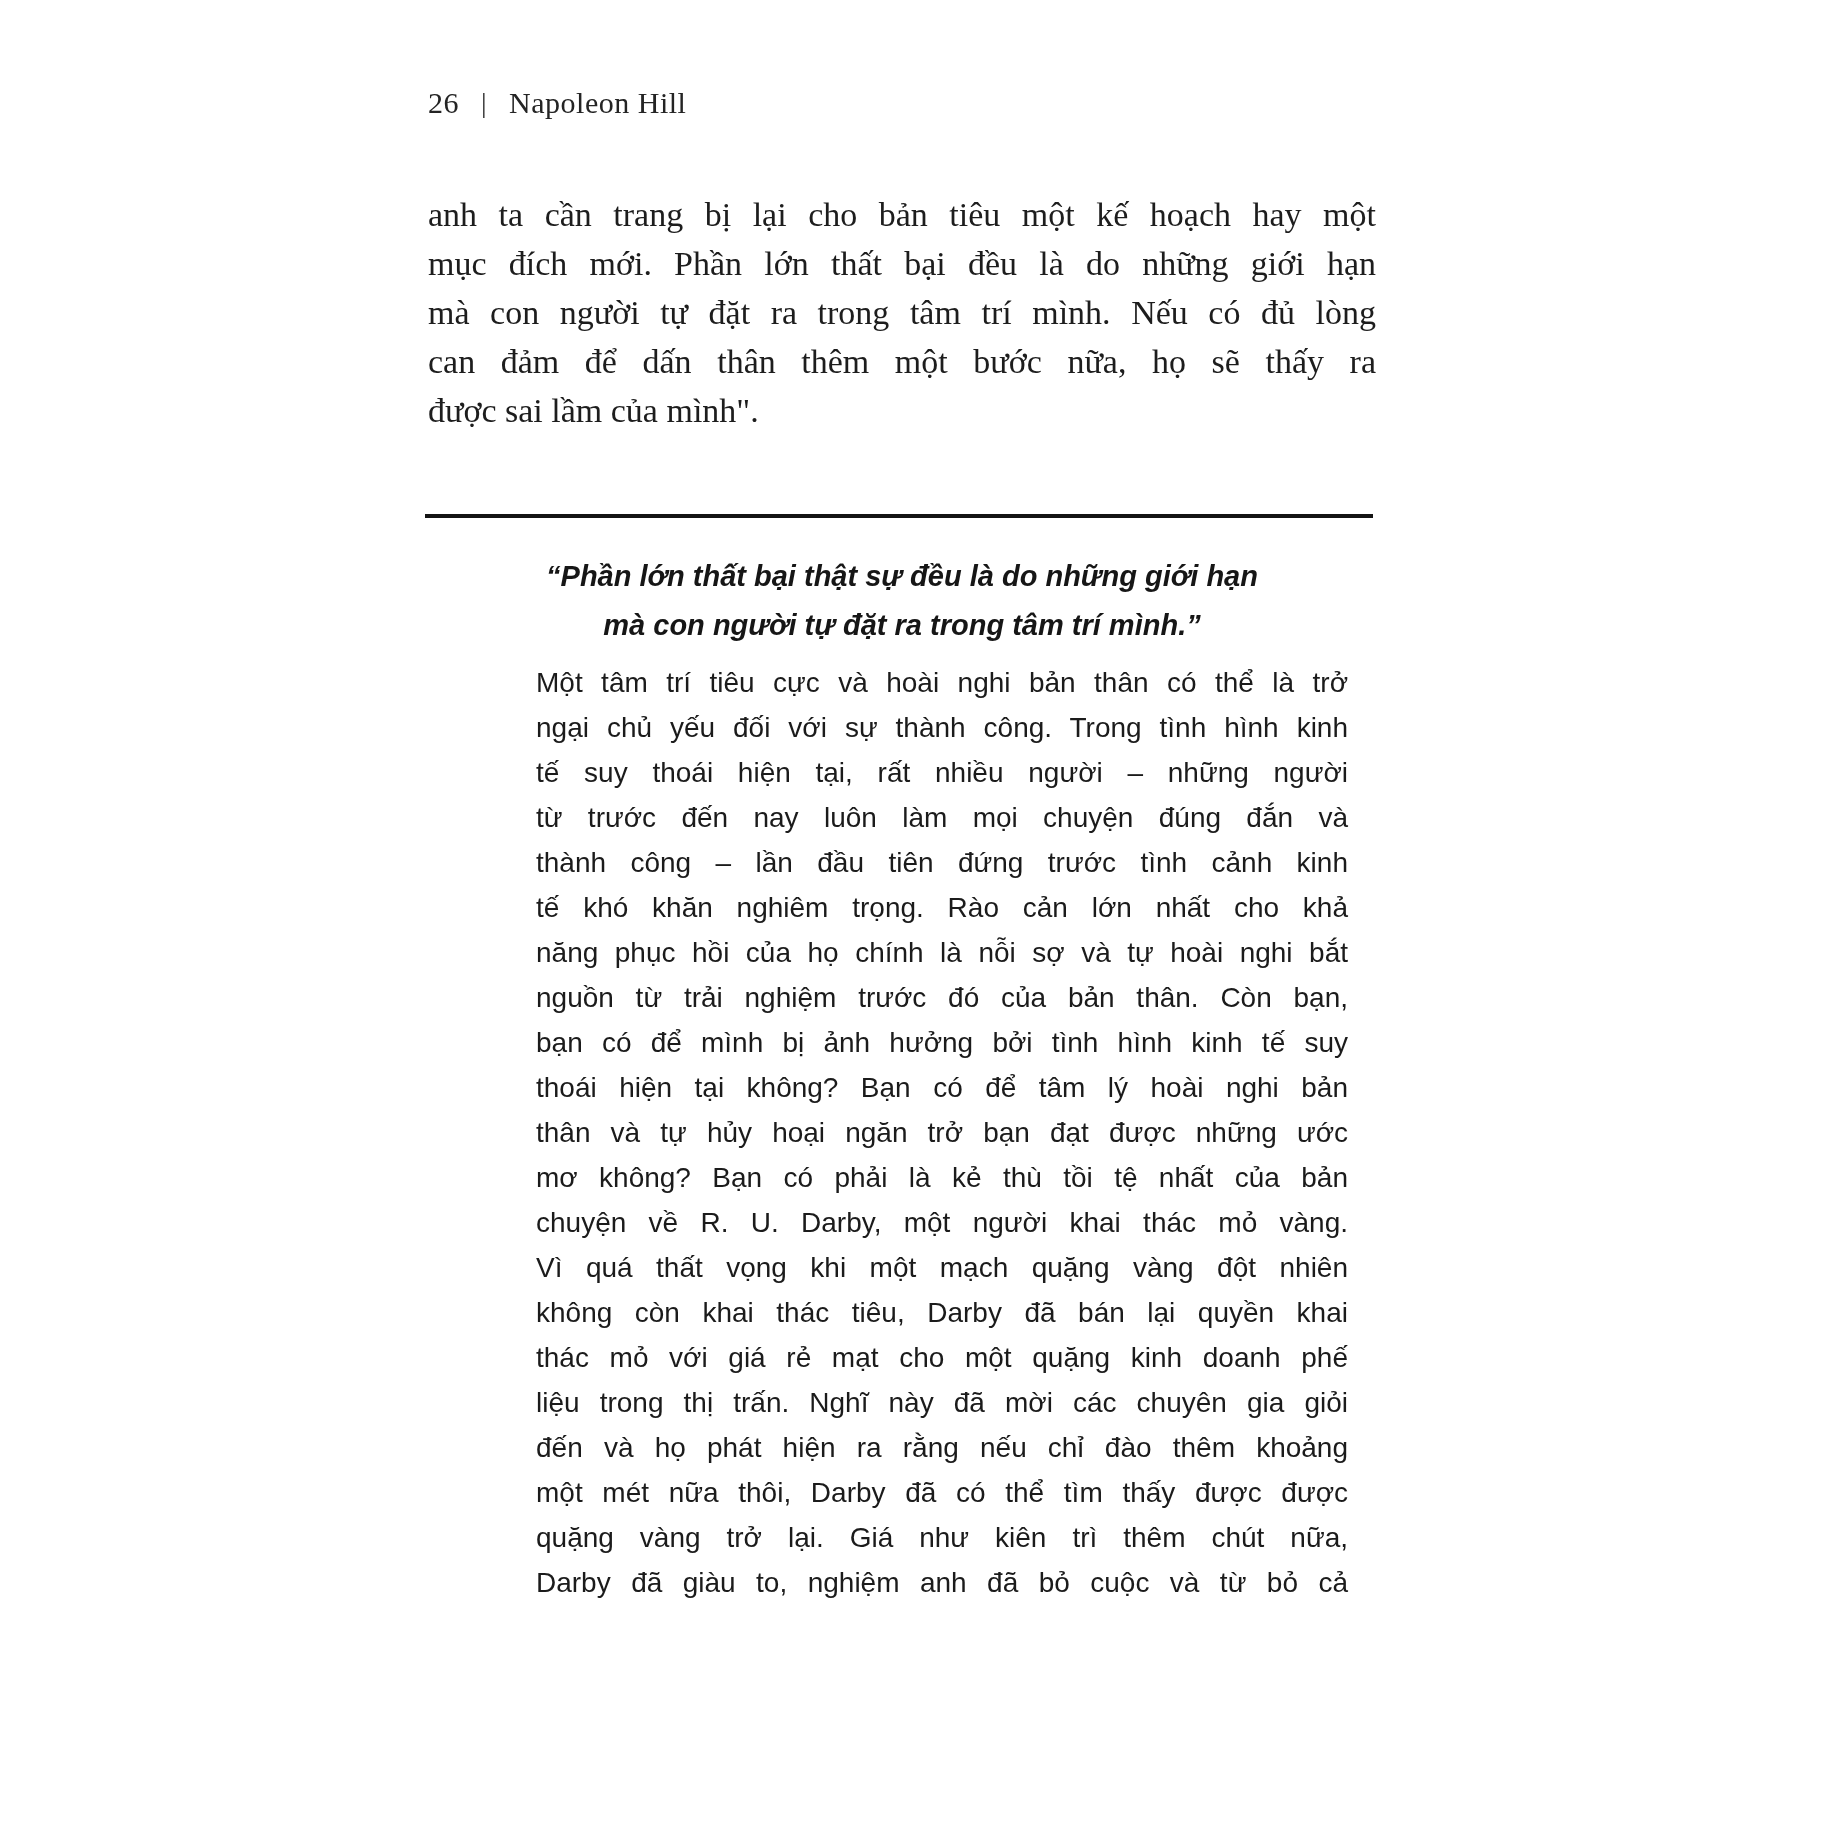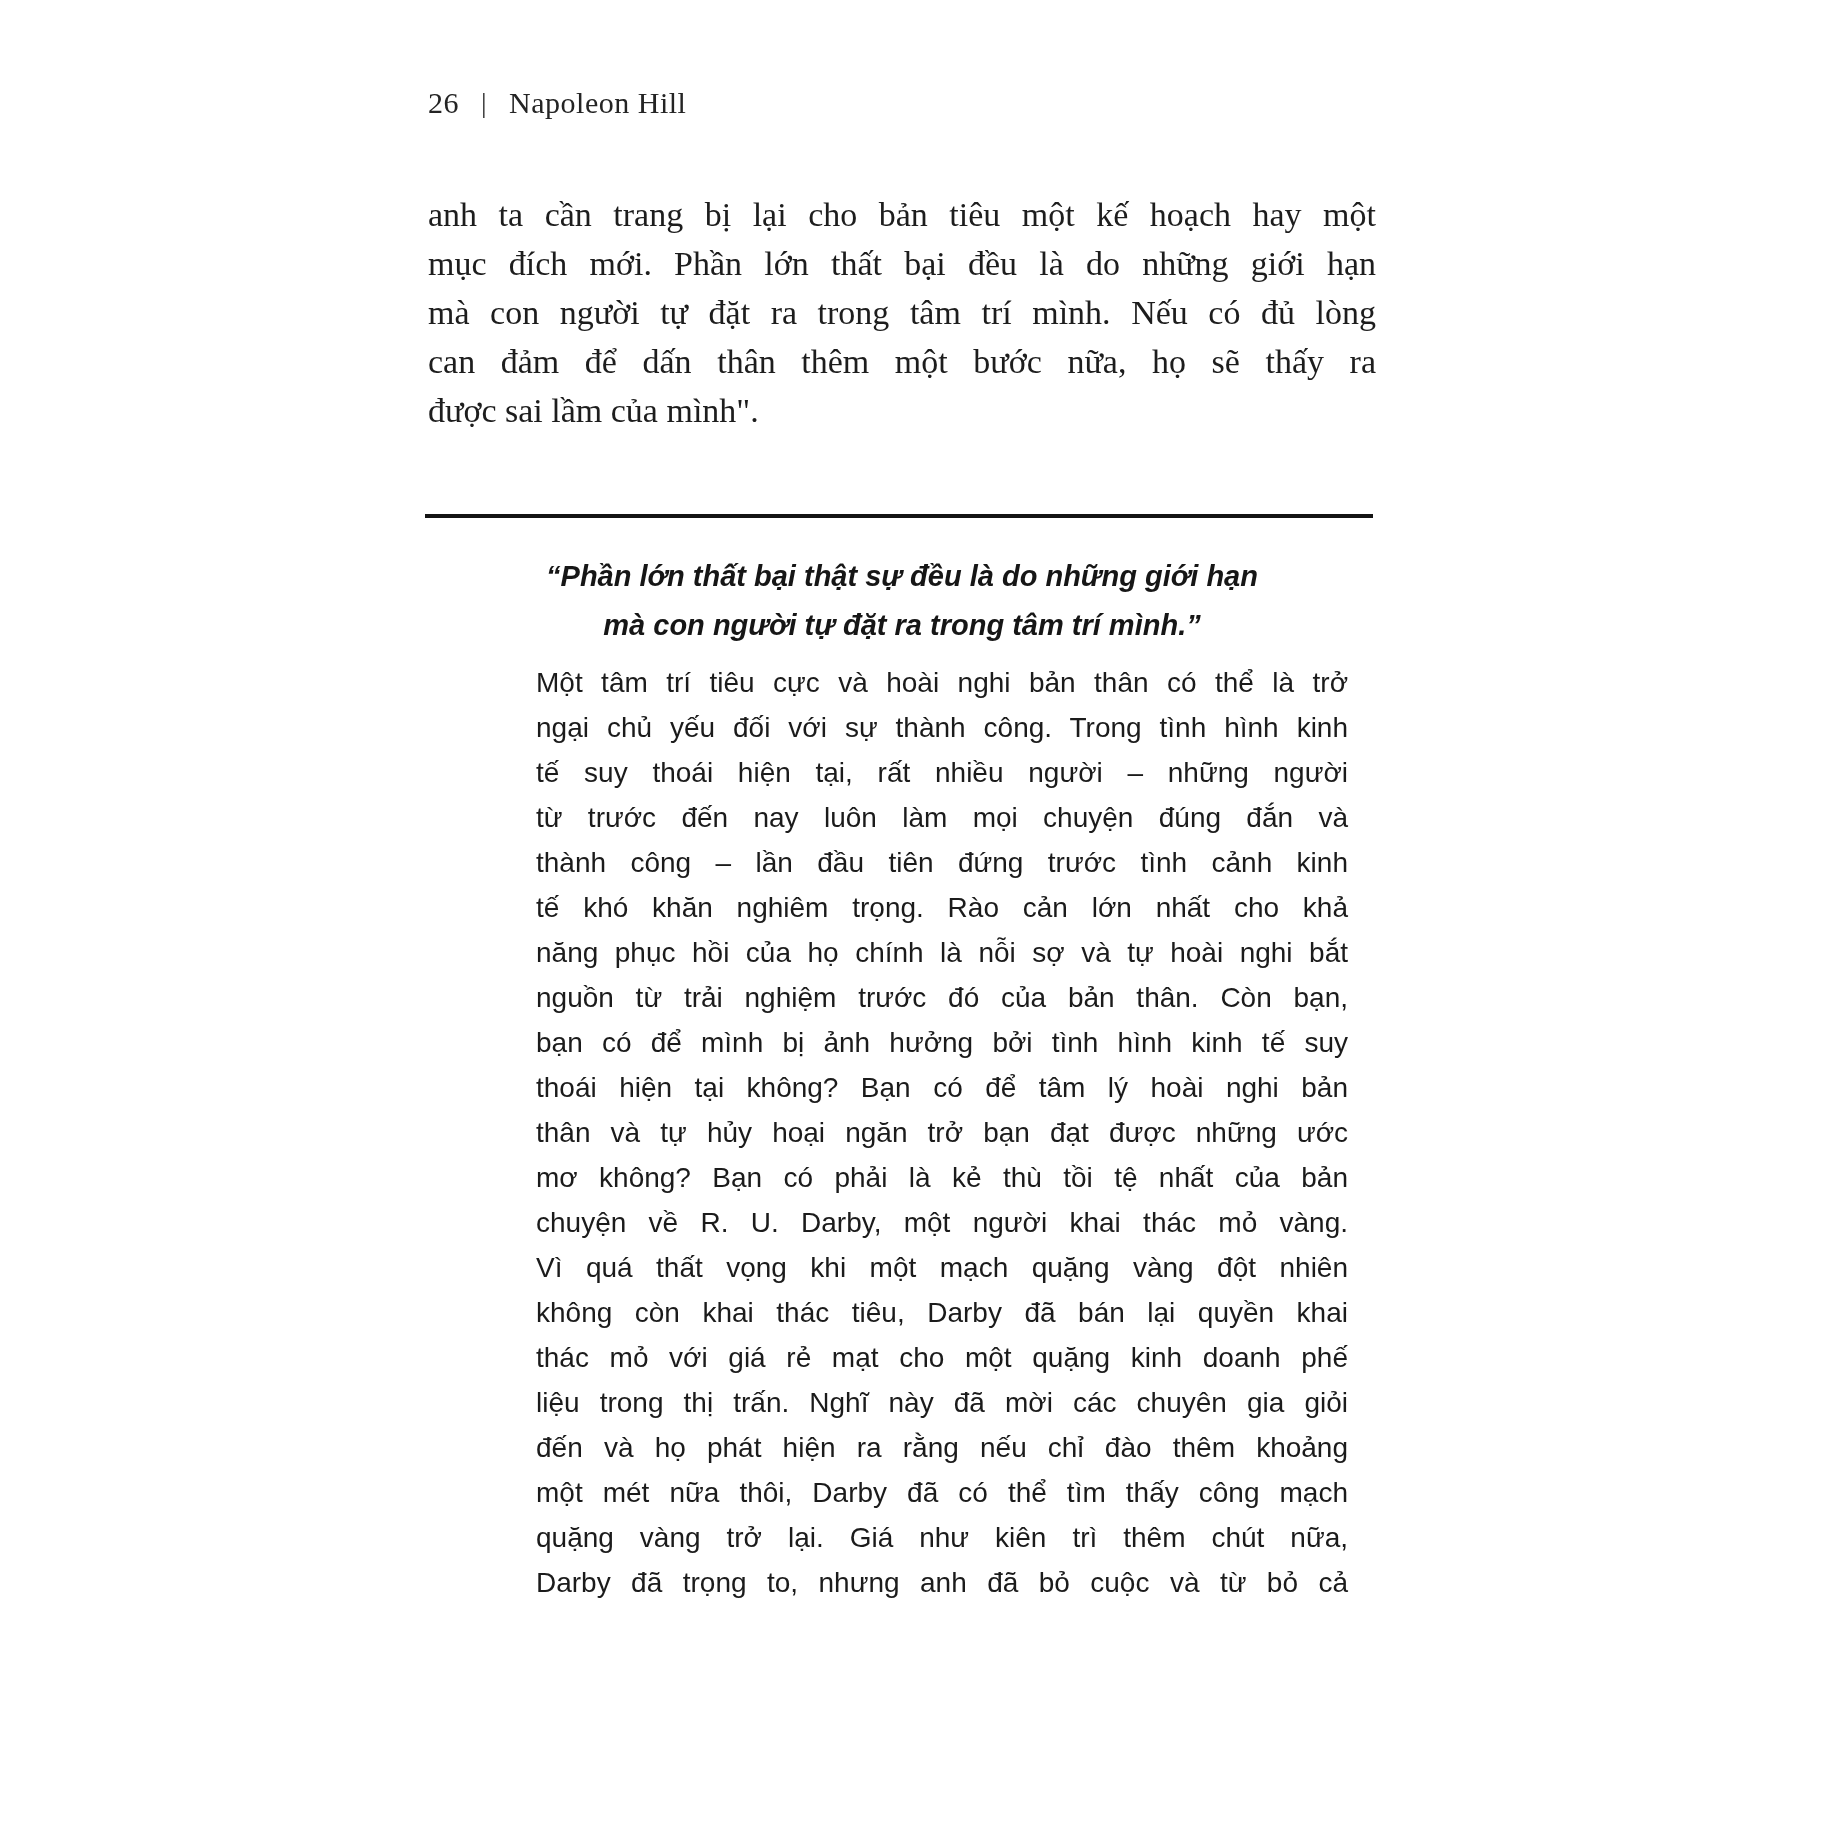--- a/index.html
+++ b/index.html
@@ -137,18 +137,18 @@
       <div class="jline"><span>bạn có để mình bị ảnh hưởng bởi tình hình kinh tế suy</span></div>
       <div class="jline"><span>thoái hiện tại không? Bạn có để tâm lý hoài nghi bản</span></div>
       <div class="jline"><span>thân và tự hủy hoại ngăn trở bạn đạt được những ước</span></div>
       <div class="jline"><span>mơ không? Bạn có phải là kẻ thù tồi tệ nhất của bản</span></div>
       <div class="jline"><span>chuyện về R. U. Darby, một người khai thác mỏ vàng.</span></div>
       <div class="jline"><span>Vì quá thất vọng khi một mạch quặng vàng đột nhiên</span></div>
       <div class="jline"><span>không còn khai thác tiêu, Darby đã bán lại quyền khai</span></div>
       <div class="jline"><span>thác mỏ với giá rẻ mạt cho một quặng kinh doanh phế</span></div>
       <div class="jline"><span>liệu trong thị trấn. Nghĩ này đã mời các chuyên gia giỏi</span></div>
       <div class="jline"><span>đến và họ phát hiện ra rằng nếu chỉ đào thêm khoảng</span></div>
-      <div class="jline"><span>một mét nữa thôi, Darby đã có thể tìm thấy công mạch</span></div>
+      <div class="jline"><span>một mét nữa thôi, Darby đã có thể tìm thấy được được</span></div>
       <div class="jline"><span>quặng vàng trở lại. Giá như kiên trì thêm chút nữa,</span></div>
-      <div class="jline"><span>Darby đã trọng to, nhưng anh đã bỏ cuộc và từ bỏ cả</span></div>
+      <div class="jline"><span>Darby đã giàu to, nghiệm anh đã bỏ cuộc và từ bỏ cả</span></div>
     </div>
 
 </div>
 
 </body></html>

